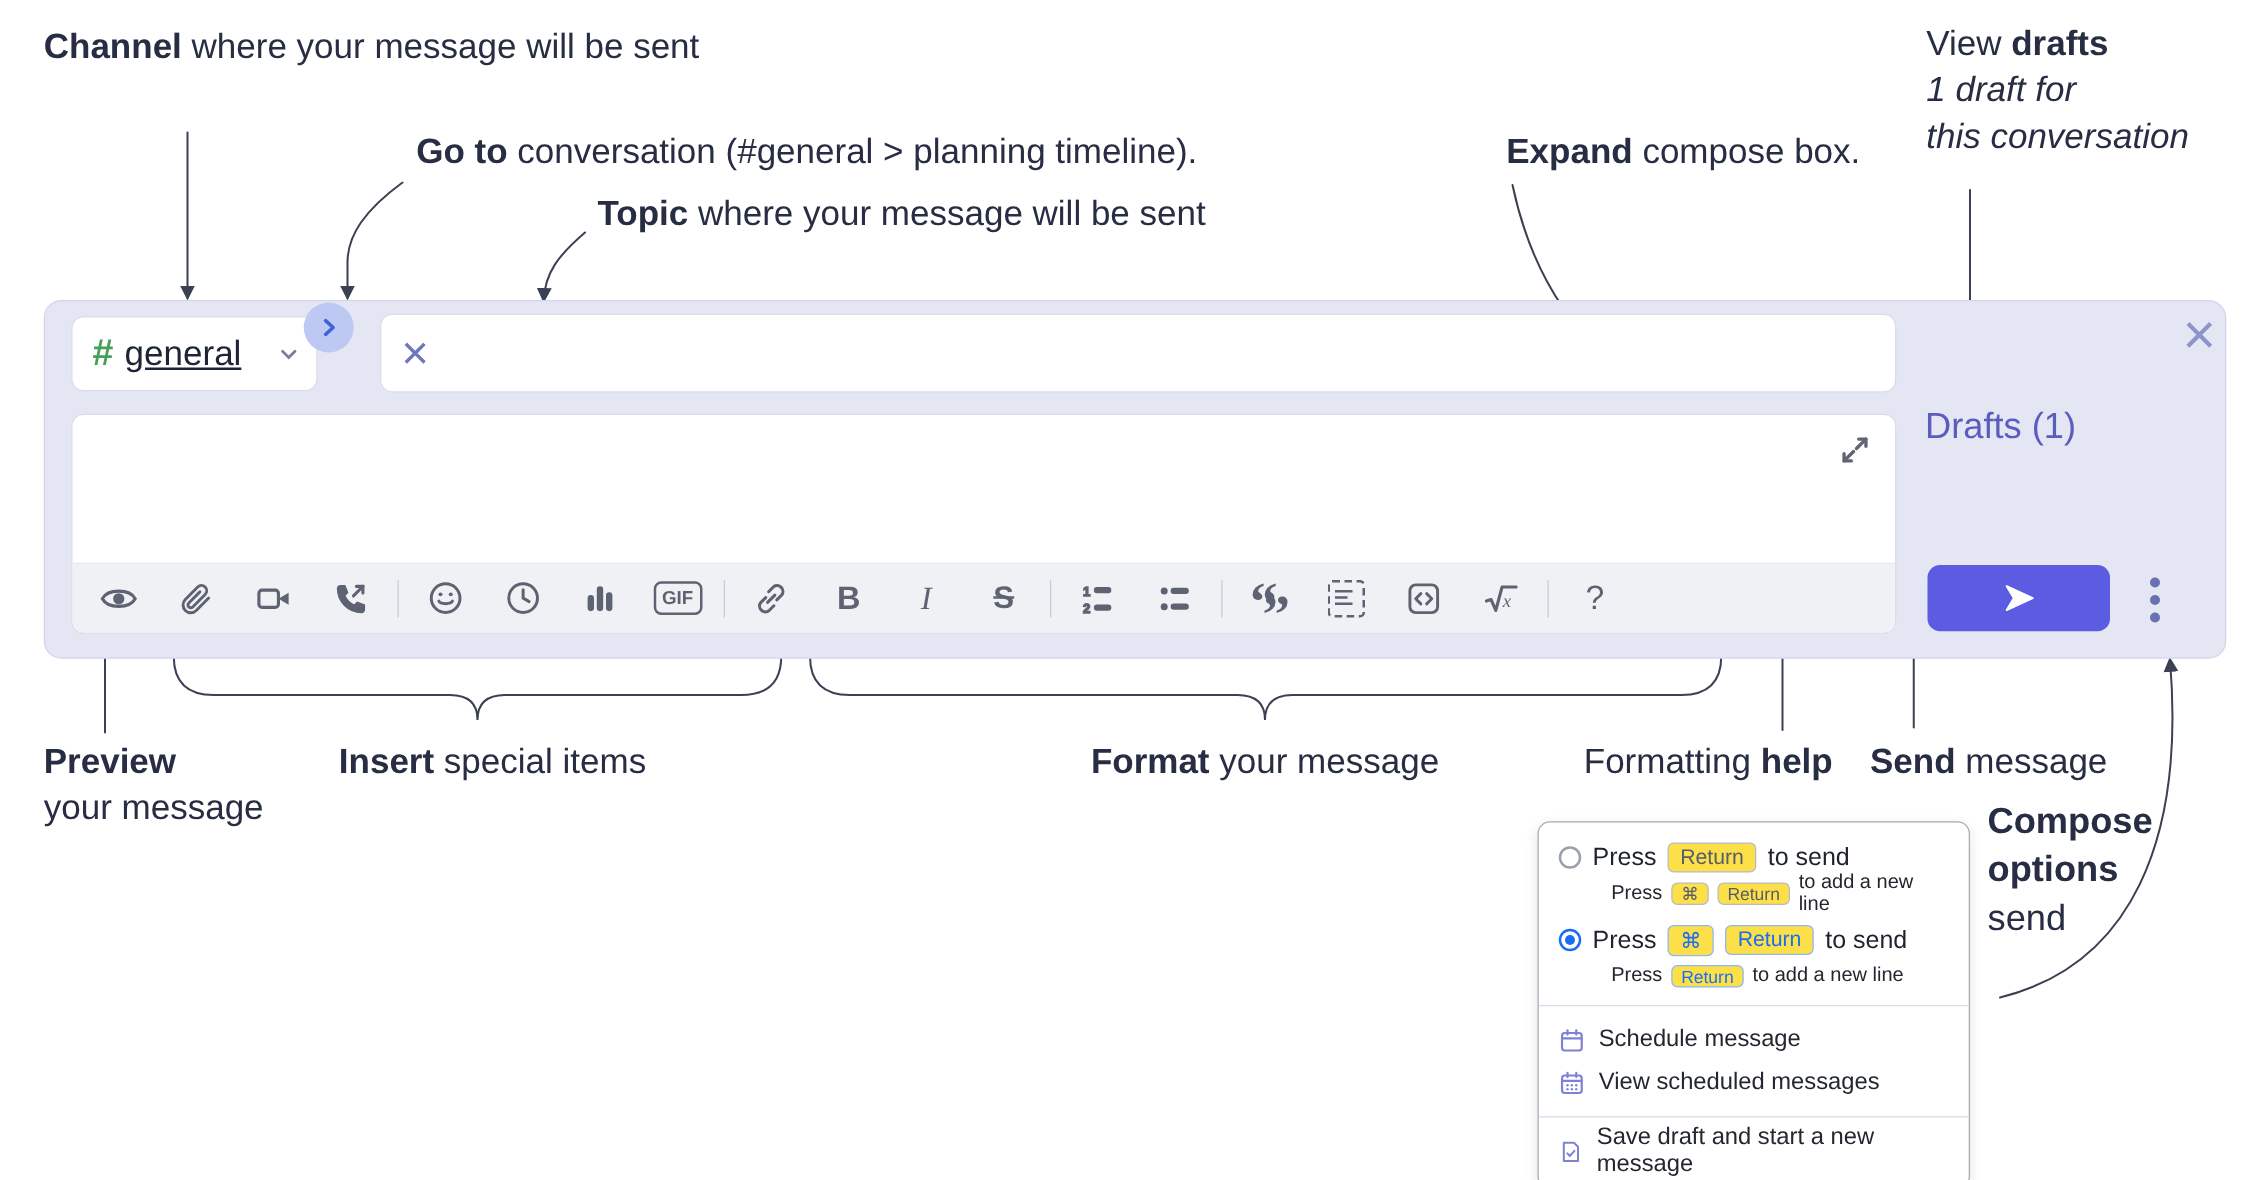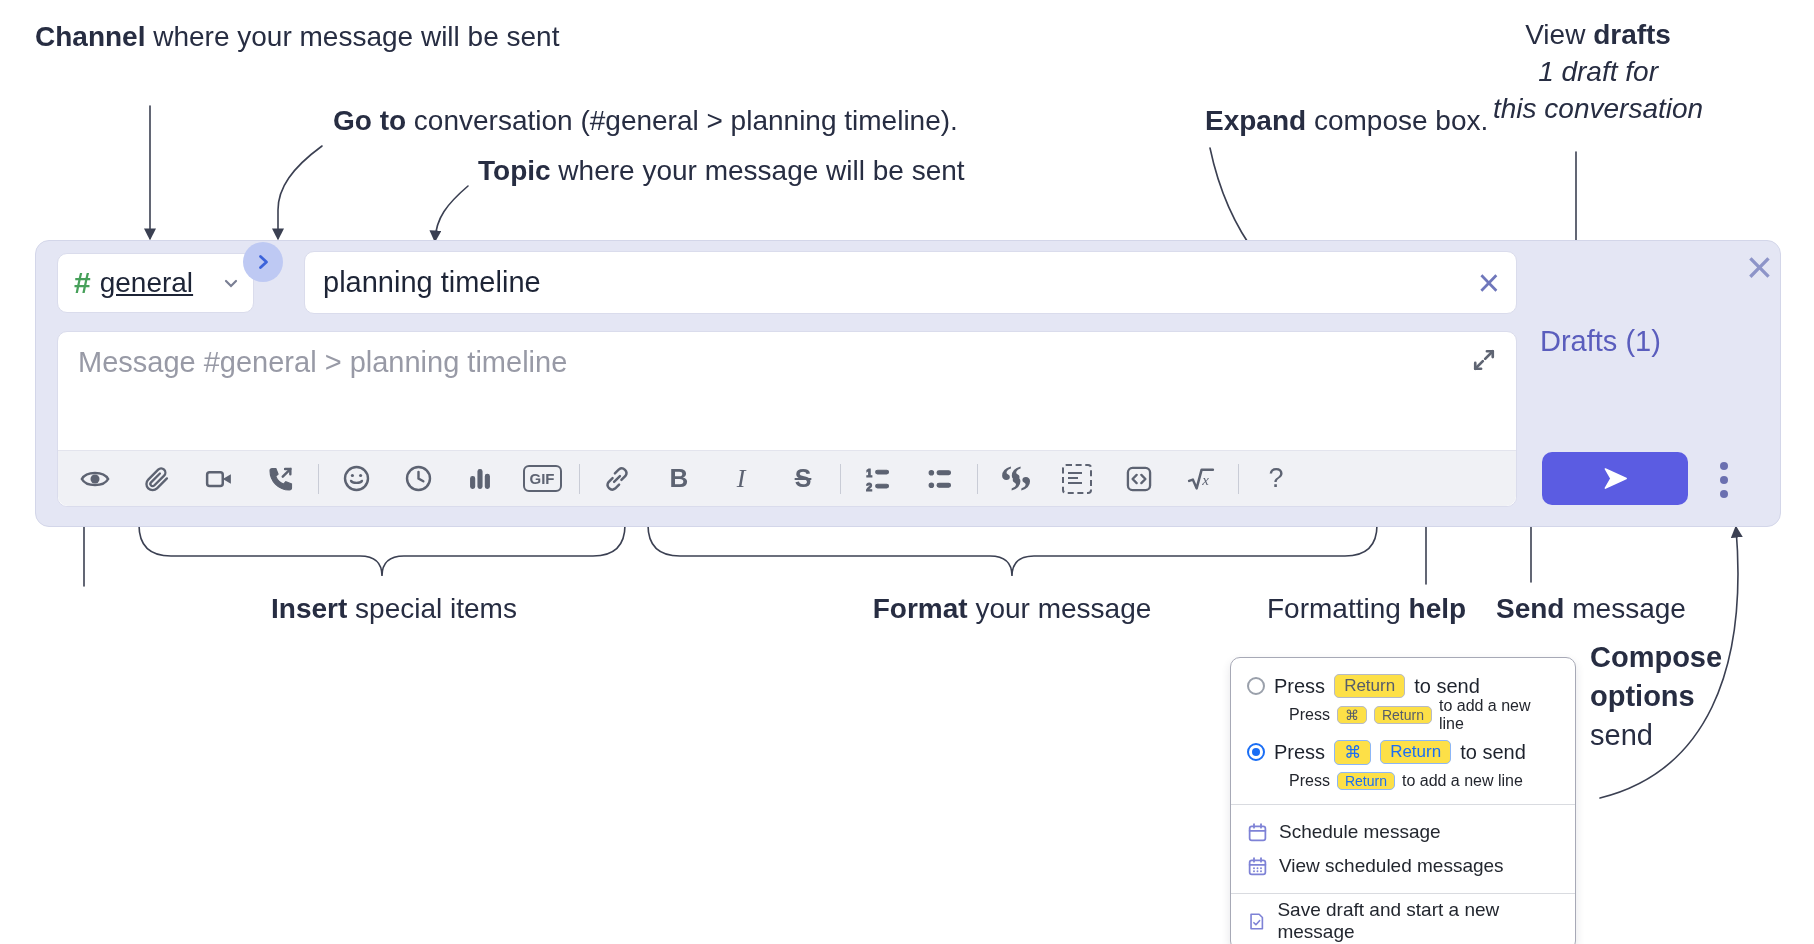--- a/index.html
+++ b/index.html
@@ -9,21 +9,21 @@
   svg{display:block;}
 
   
   .ann{font-size:28px;line-height:37px;color:#272d42;}
   .ann b{font-weight:bold;}
   .ann .it{font-style:italic;}
   .ann-channel{left:35px;top:18px;}
   .ann-goto{left:333px;top:102px;}
   .ann-topic{left:478px;top:152px;}
   .ann-expand{left:1205px;top:102px;}
-  .ann-viewdrafts{left:1493px;top:16px;text-align:center;}
+  .ann-viewdrafts{left:1541px;top:16px;}
   .ann-preview{left:35px;top:590px;}
   .ann-insert{left:382px;top:590px;transform:translateX(-50%);white-space:nowrap;margin-left:12px;}
   .ann-format{left:1012px;top:590px;transform:translateX(-50%);white-space:nowrap;}
   .ann-fmthelp{left:1267px;top:590px;white-space:nowrap;}
   .ann-sendmsg{left:1496px;top:590px;white-space:nowrap;}
   .ann-compose{left:1590px;top:638px;font-size:29px;line-height:39px;}
 
   
   .overlay{left:0;top:0;pointer-events:none;}
   .overlay path{fill:none;stroke:#3b4052;stroke-width:1.6;stroke-linecap:round;}
@@ -143,28 +143,26 @@
 
     <div class="abs field channel-btn">
       <span class="hash">#</span>
       <span class="chan-name">general</span>
       <svg width="20" height="20" viewBox="0 0 20 20">
         <path d="M5,8 L10,13 L15,8" fill="none" stroke="#7a7f94" stroke-width="2.2" stroke-linecap="round"></path>
       </svg>
     </div>
 
     <div class="abs topic-wrap field">
-      <input type="text" value="planning timeline" style="">
       <span class="clear-x">×</span>
     </div>
 
     <div class="abs close-x">×</div>
 
     <div class="abs msg-wrap field">
-      <textarea placeholder="Message #general &gt; planning timeline" style=""></textarea>
       <svg class="abs expand-btn" width="28" height="28" viewBox="0 0 24 24">
         <g fill="none" stroke="#5f6573" stroke-width="2.3" stroke-linecap="round" stroke-linejoin="round">
           <path d="M14.5,4.5 h5 v5"></path>
             <path d="M19.5,4.5 L13,11"></path>
           <path d="M9.5,19.5 h-5 v-5"></path>
             <path d="M4.5,19.5 L11,13"></path>
         </g>
       </svg>
 
       <div class="toolbar">
@@ -308,20 +306,24 @@
         <i></i>
     </div>
   </div>
 
   <div class="abs goto-btn">
     <svg width="20" height="20" viewBox="0 0 20 20">
       <path d="M7.5,4.5 L13.5,10 L7.5,15.5" fill="none" stroke="#3c63da" stroke-width="2.8" stroke-linecap="round" stroke-linejoin="round"></path>
     </svg>
   </div>
 
+  <div class="abs ann ann-preview">
+    <div><b>Preview</b></div>
+    <div>your message</div>
+  </div>
   <div class="abs ann ann-insert">
     <b>Insert</b><span> special items</span>
   </div>
   <div class="abs ann ann-format">
     <b>Format</b><span> your message</span>
   </div>
   <div class="abs ann ann-fmthelp">
     <span>Formatting </span><b>help</b>
   </div>
   <div class="abs ann ann-sendmsg">

